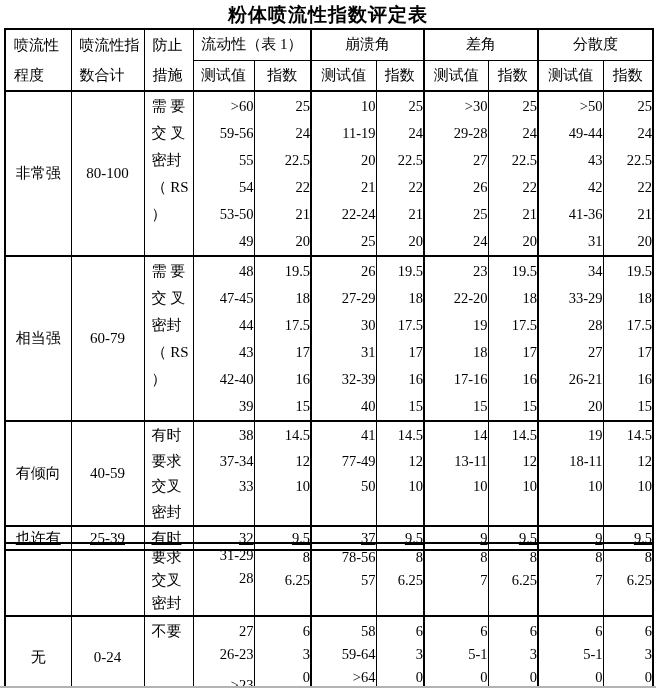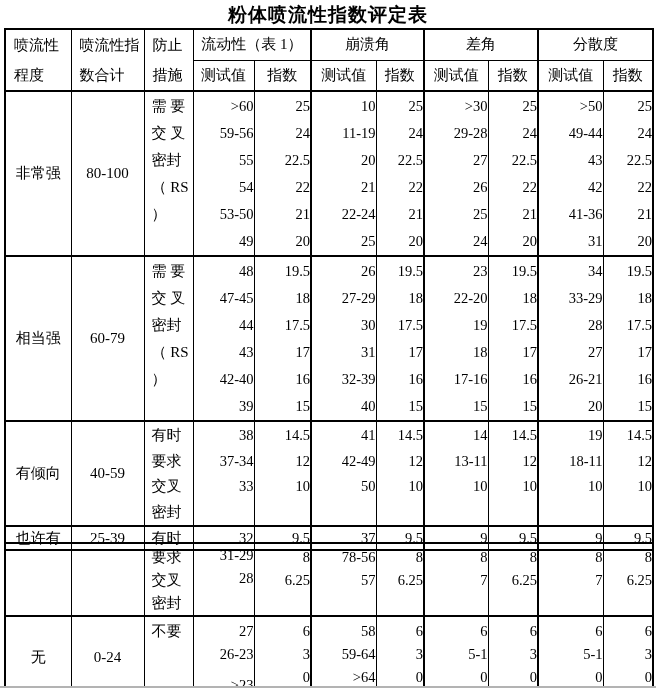--- a/index.html
+++ b/index.html
@@ -251,21 +251,21 @@
           <div class="ln" style="line-height: 25.5px;">37-34</div>
           <div class="ln" style="line-height: 25.5px;">33</div>
         </td>
         <td class="c-val" style="padding-top: 1px;">
           <div class="ln" style="line-height: 25.5px;">14.5</div>
           <div class="ln" style="line-height: 25.5px;">12</div>
           <div class="ln" style="line-height: 25.5px;">10</div>
         </td>
         <td class="c-val gl" style="padding-top: 1px;">
           <div class="ln" style="line-height: 25.5px;">41</div>
-          <div class="ln" style="line-height: 25.5px;">42-49</div>
+          <div class="ln" style="line-height: 25.5px;">77-49</div>
           <div class="ln" style="line-height: 25.5px;">50</div>
         </td>
         <td class="c-val" style="padding-top: 1px;">
           <div class="ln" style="line-height: 25.5px;">14.5</div>
           <div class="ln" style="line-height: 25.5px;">12</div>
           <div class="ln" style="line-height: 25.5px;">10</div>
         </td>
         <td class="c-val gl" style="padding-top: 1px;">
           <div class="ln" style="line-height: 25.5px;">14</div>
           <div class="ln" style="line-height: 25.5px;">13-11</div>
@@ -280,21 +280,21 @@
           <div class="ln" style="line-height: 25.5px;">19</div>
           <div class="ln" style="line-height: 25.5px;">18-11</div>
           <div class="ln" style="line-height: 25.5px;">10</div>
         </td>
         <td class="c-val" style="padding-top: 1px;">
           <div class="ln" style="line-height: 25.5px;">14.5</div>
           <div class="ln" style="line-height: 25.5px;">12</div>
           <div class="ln" style="line-height: 25.5px;">10</div>
         </td>
       </tr>
-      <tr style="height: 22px;">
+      <tr style="height: 22px; text-decoration: underline;">
         <td class="c-degree">也许有</td>
         <td class="c-total">25-39</td>
         <td class="c-measures" style="padding-top: 0px;">
           <div class="ln" style="line-height: 22px;">有时</div>
         </td>
         <td class="c-val" style="padding-top: 0px;">
           <div class="ln" style="line-height: 22px;">32</div>
         </td>
         <td class="c-val" style="padding-top: 0px;">
           <div class="ln" style="line-height: 22px;">9.5</div>

